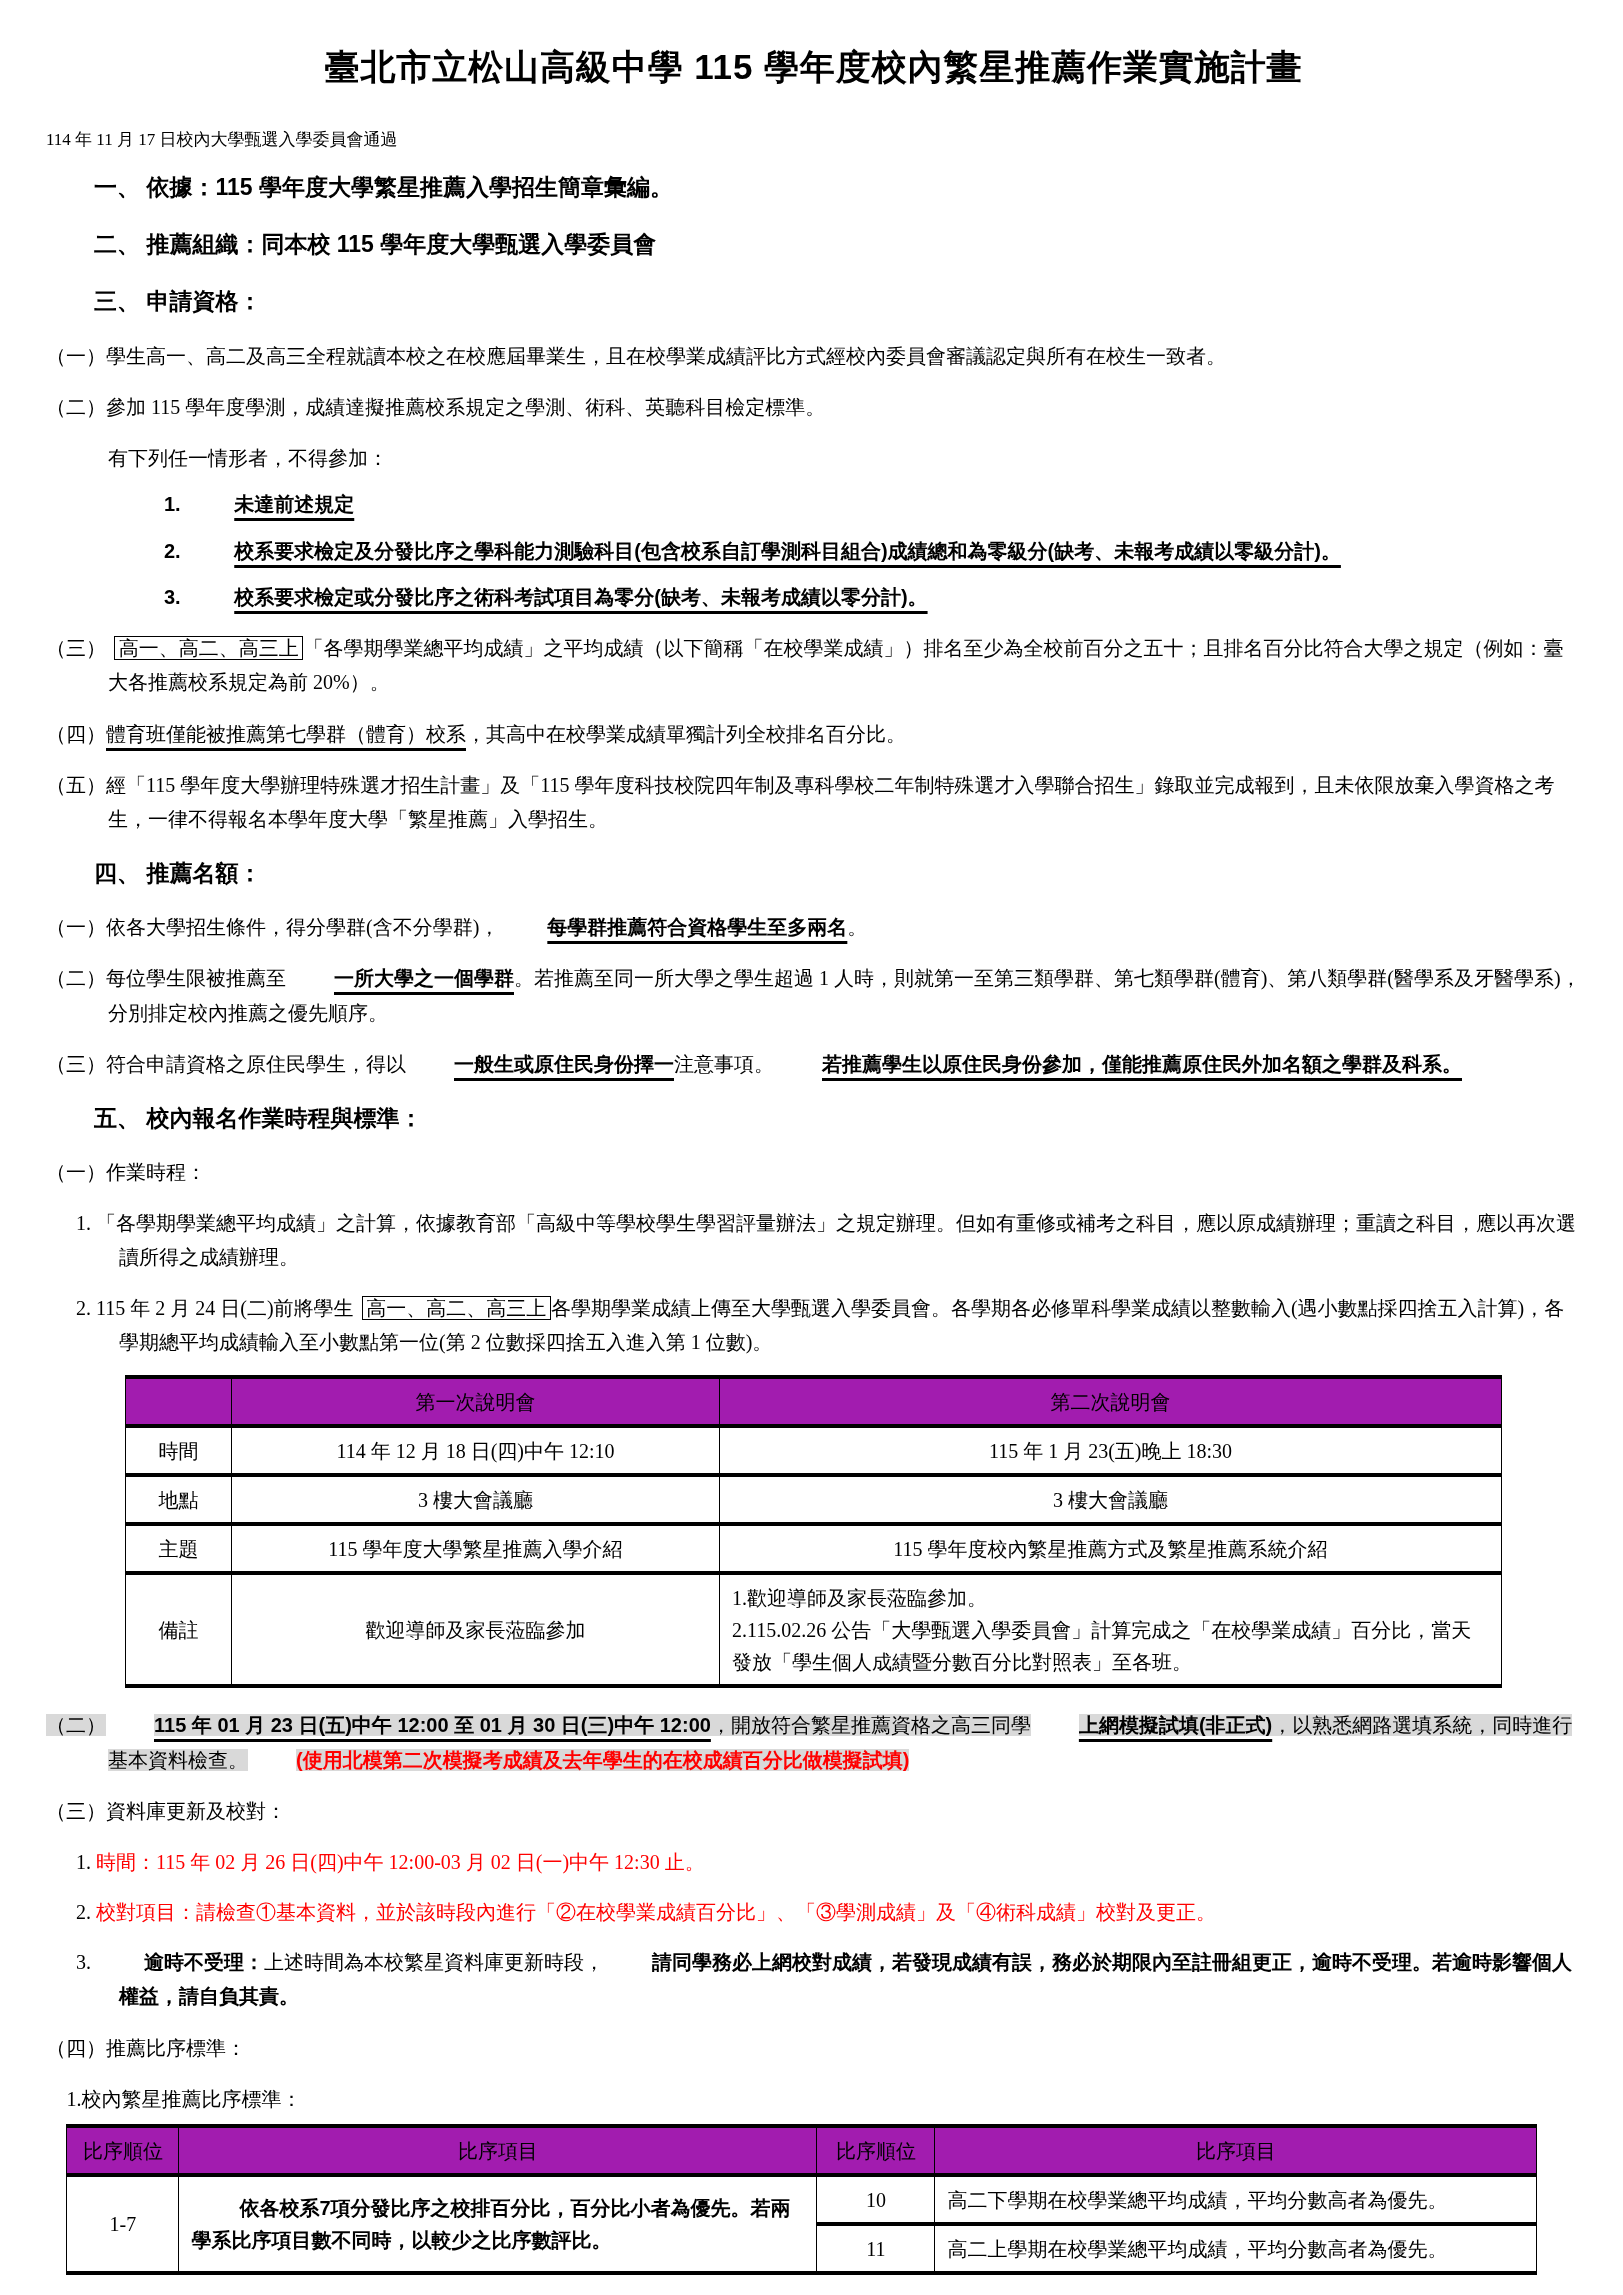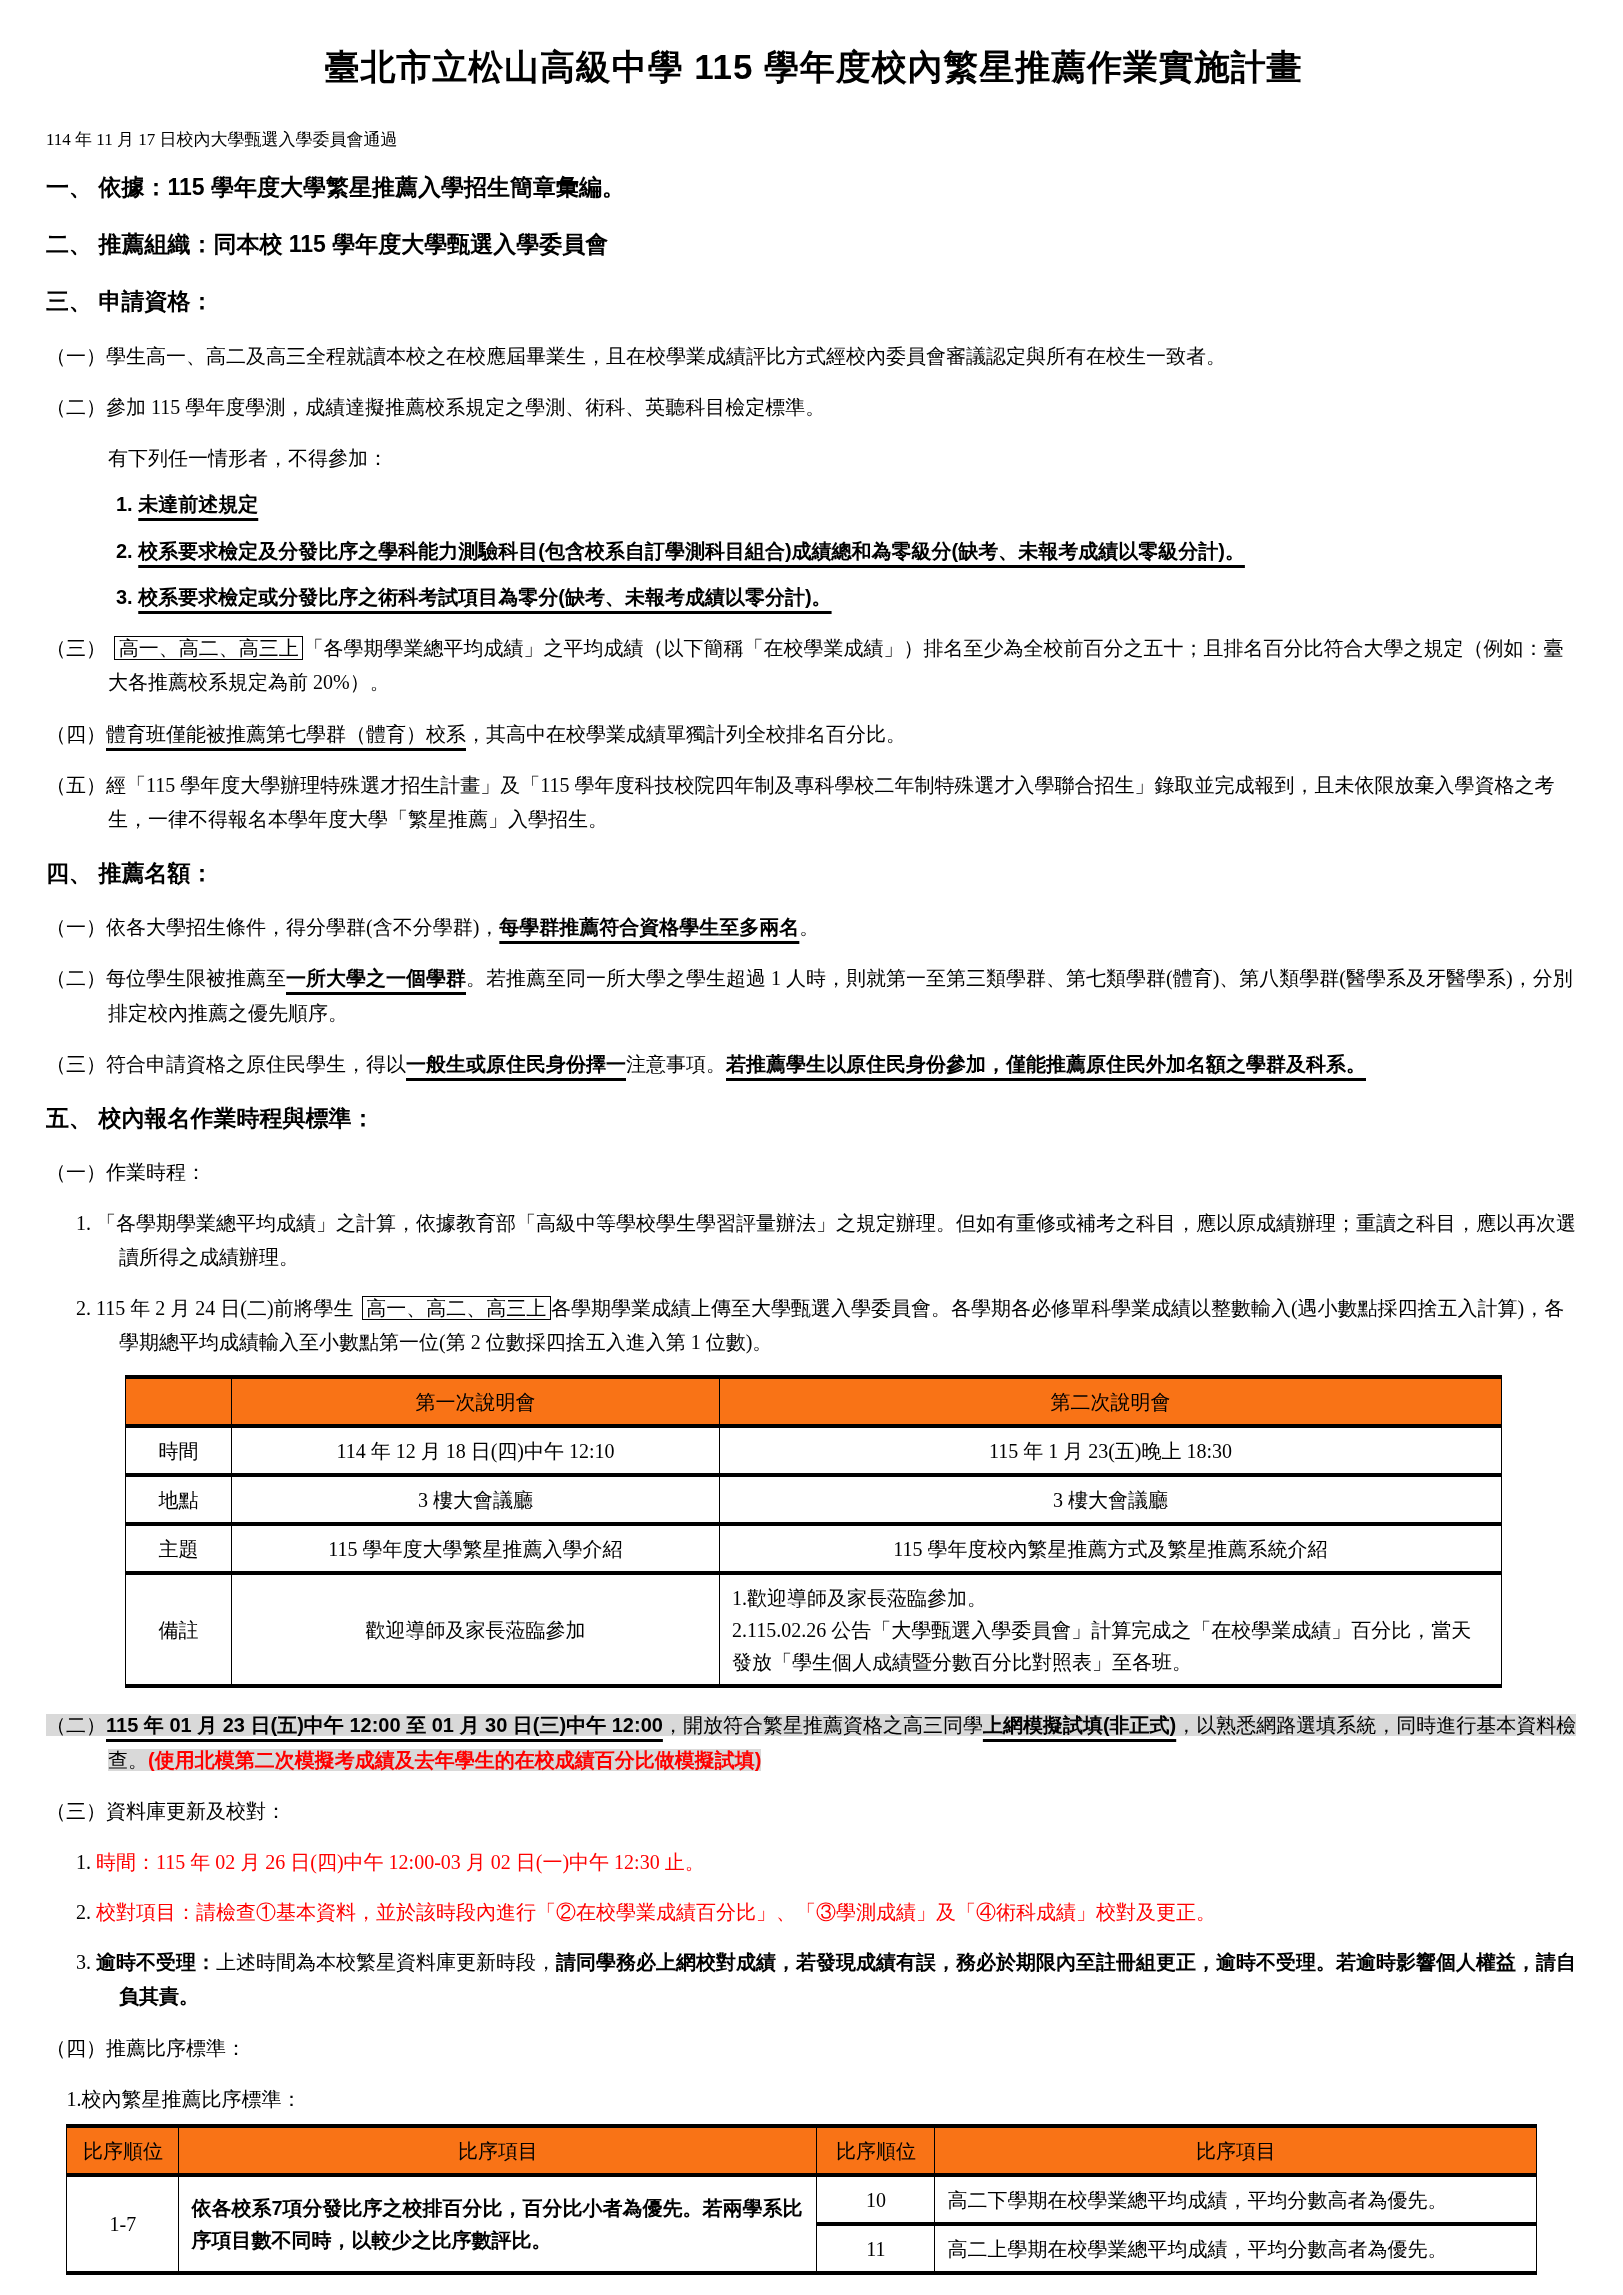--- a/index.html
+++ b/index.html
@@ -39,42 +39,42 @@
   }
   .p{margin:16.7px 0;padding-left:62px;text-indent:-62px;}
   .p2{margin:14px 0 11px 62px;}
   .num{
     margin:12px 0 12px 70px;padding-left:41px;text-indent:-41px;
     font-family:"Liberation Sans","DejaVu Sans",sans-serif;
   }
   .num5{margin:15.7px 0;margin-left:30px;padding-left:43px;text-indent:-43px;}
   .numFlat{margin:13px 0 6.5px 20.4px;}
   
-  .b{font-weight:bold;font-family:"Liberation Sans","DejaVu Sans",sans-serif;}
+  .b{font-weight:bold;font-family:"Liberation Sans","DejaVu Sans",sans-serif;margin-left:48px;}
   .u{text-decoration:underline;text-decoration-thickness:2.8px;text-underline-offset:6.5px;}
   .r{color:#FF0000;}
   .hl{background:#D9D9D9;}
   .box{border:1.9px solid #000;padding:0 3.7px;margin-left:8px;}
   
   table{border-collapse:collapse;table-layout:fixed;}
   .t1{width:1377px;margin:9.3px 0 20.4px 79px;}
   .t2{width:1470px;margin:8.3px 0 18.5px 20.4px;}
   th,td{
     border-left:1.4px solid #000;
     border-right:1.4px solid #000;
     border-top:4.2px solid #000;
     border-bottom:4.2px solid #000;
     padding:6.5px 12px;
     font-weight:normal;
     text-align:center;
     vertical-align:middle;
     font-size:20px;
     line-height:1.6;
   }
-  thead th{background:#f97316;}
+  thead th{background:#a21caf;}
   td.cell-left{text-align:left;}
   td.rank{text-align:center;}
 </style>
 </head>
 <body>
 
 <div class="page">
   <div class="title">臺北市立松山高級中學 115 學年度校內繁星推薦作業實施計畫</div>
   <div class="note">114 年 11 月 17 日校內大學甄選入學委員會通過</div>
   <div id="doc-body">

